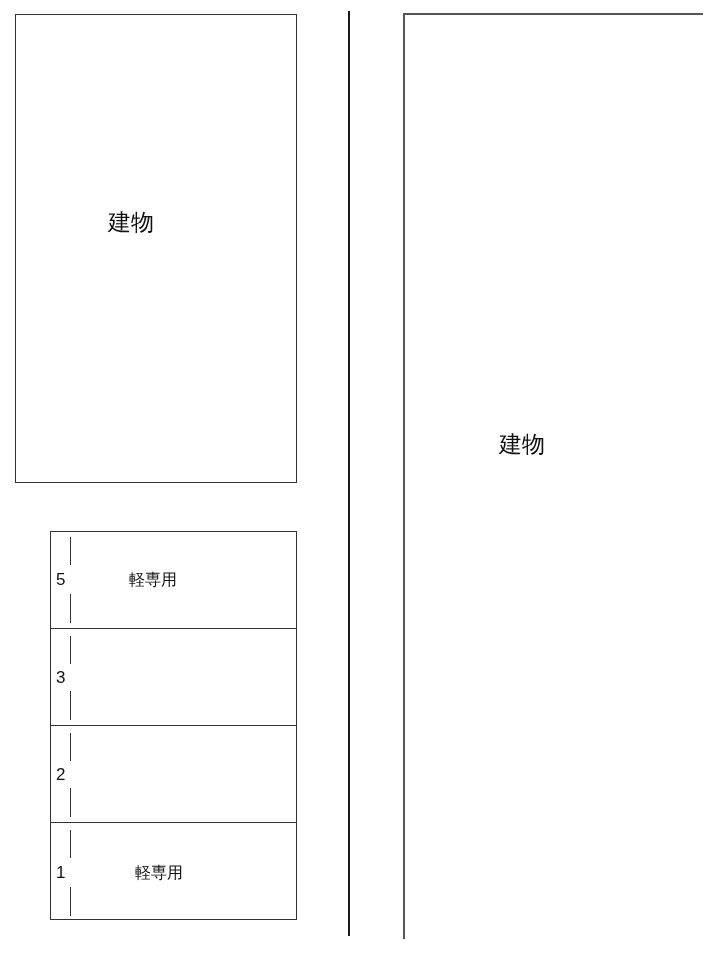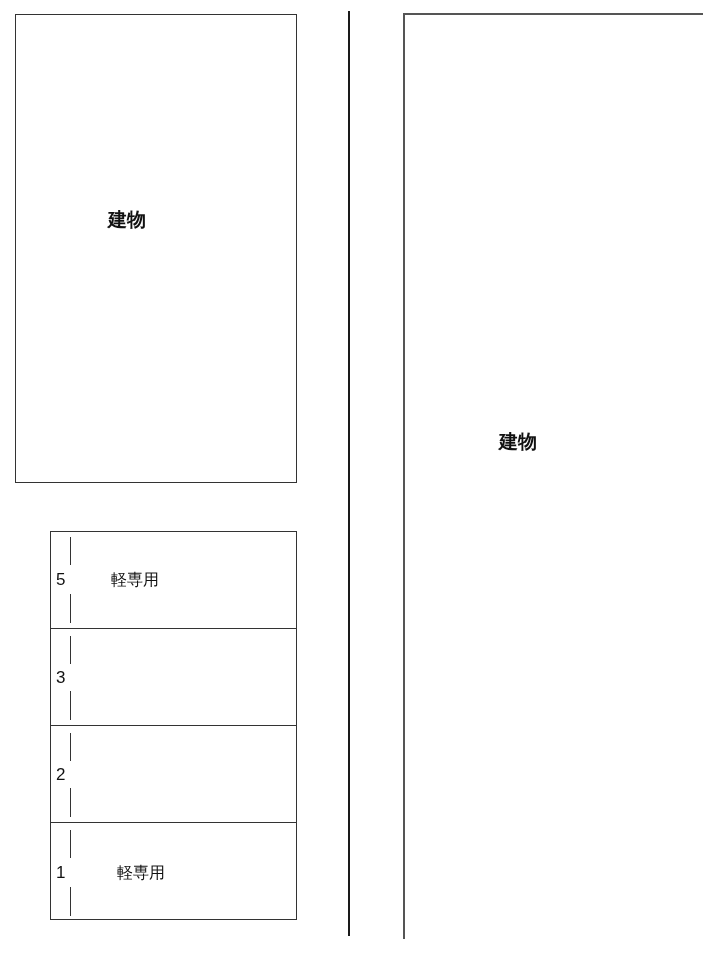--- a/index.html
+++ b/index.html
@@ -16,22 +16,22 @@
       color: #111111;
     }
     .abs { position: absolute; }
     .building-left {
       left: 15px; top: 14px;
       width: 282px; height: 469px;
       border: 1.5px solid #333333;
       box-sizing: border-box;
     }
     .label-big {
-      font-size: 19px;
-      font-weight: bold;
+      font-size: 23px;
+      font-weight: normal;
       letter-spacing: 0px;
       white-space: nowrap;
     }
     .road-line {
       left: 348px; top: 11px;
       width: 1.5px; height: 925px;
       background: #1a1a1a;
     }
     .building-right-top {
       left: 403px; top: 13px;
@@ -65,20 +65,21 @@
     .dash {
       position: absolute;
       left: 19px;
       width: 1px;
       background: #333333;
     }
     .slot-label {
       position: absolute;
       font-size: 16px;
       white-space: nowrap;
+      margin-left: 18px;
     }
   </style>
 </head>
 <body>
 
 <div class="abs building-left"></div>
 <div class="abs label-big" style="left:108px; top:207px;">建物</div>
 
 <div class="abs road-line"></div>
 

